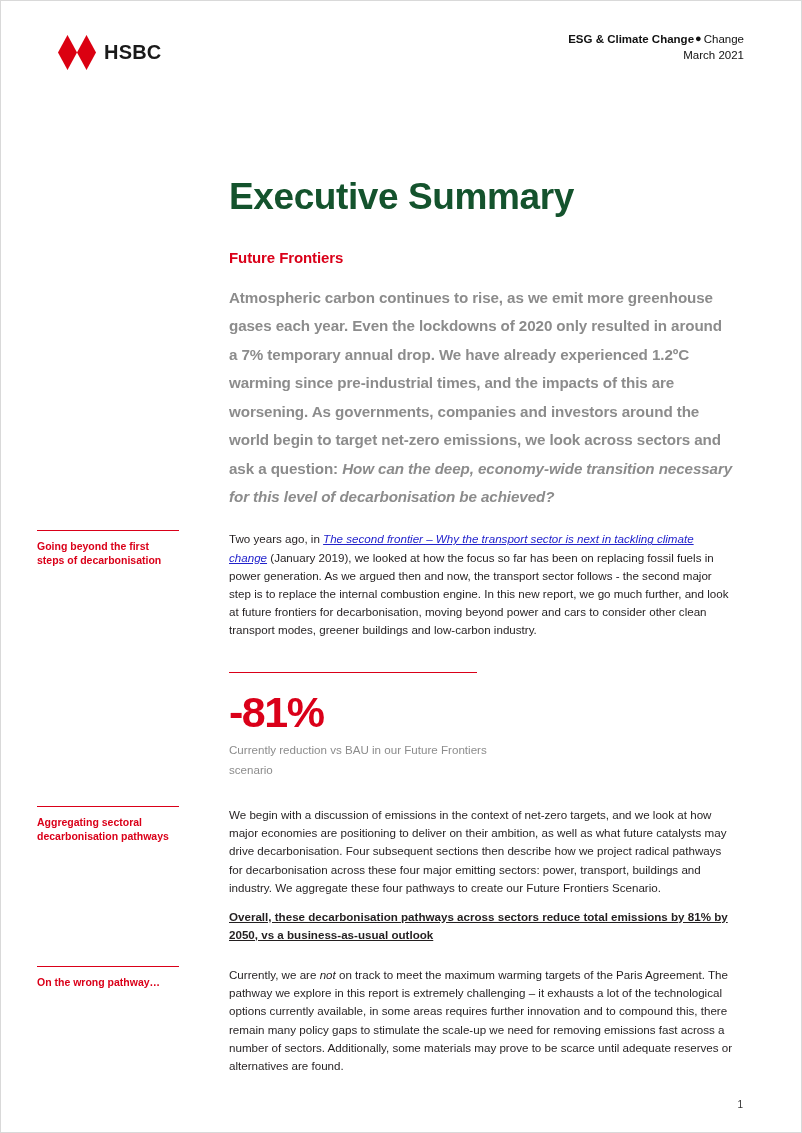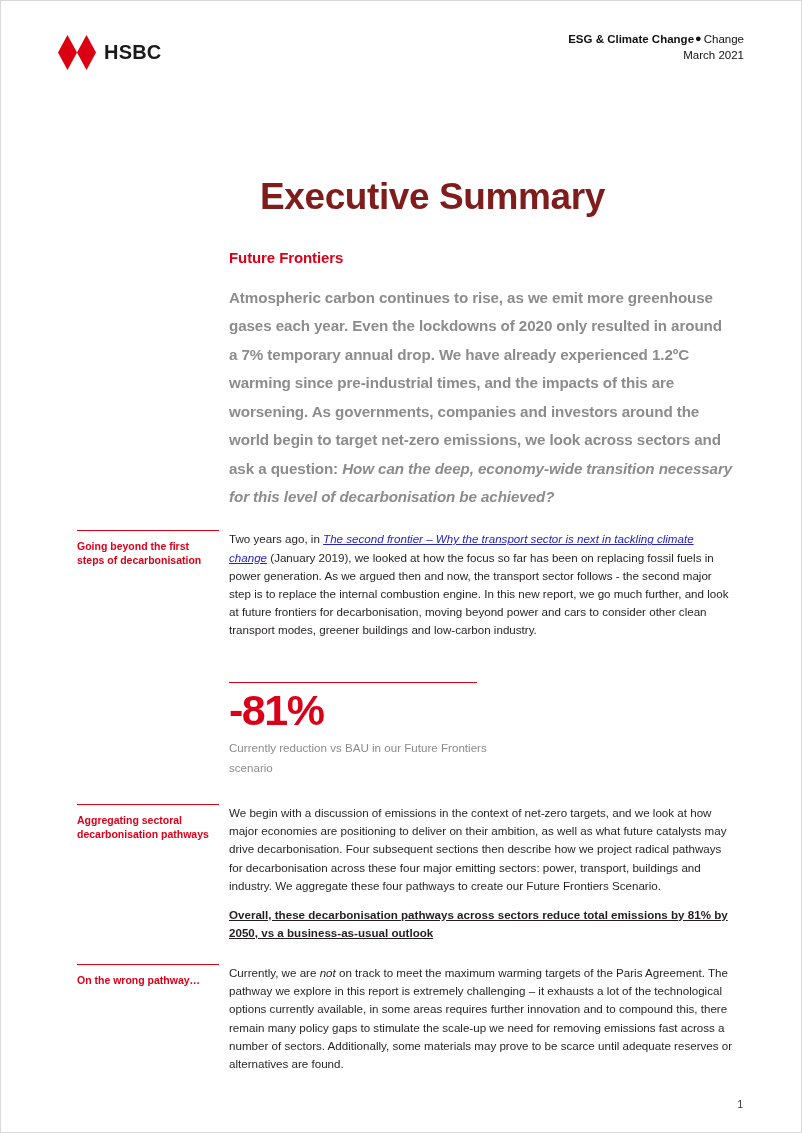--- a/index.html
+++ b/index.html
@@ -72,44 +72,43 @@
     margin-top: 1px;
   }
 
   
   .title {
     position: absolute;
     left: 228px;
     top: 152px;
     font-size: 37px;
     font-weight: bold;
-    color: #7f1d1d;
+    color: #14532d;
     letter-spacing: -0.4px;
     line-height: 1.05;
-    margin-left: 31px;
   }
 
   
   .content {
     position: absolute;
     left: 0;
     top: 248px;
     width: 686px;
   }
   .row {
     position: relative;
     display: flex;
     align-items: flex-start;
   }
   .gutter {
     width: 228px;
     flex: 0 0 228px;
     position: relative;
     box-sizing: border-box;
-    padding-left: 76px;
+    padding-left: 36px;
     padding-right: 30px;
   }
   .body-col {
     width: 520px;
     flex: 0 0 520px;
     box-sizing: border-box;
     padding-right: 16px;
   }
 
   
@@ -158,22 +157,21 @@
   .bold-underline {
     font-weight: bold;
     text-decoration: underline;
     color: #000000;
   }
 
   
   .stat-wrap {
     border-top: 1.3px solid #da0019;
     width: 248px;
-    padding-top: 6px;
-    margin-top: 10px;
+    padding-top: 18px;
   }
   .stat-number {
     color: #da0019;
     font-size: 43px;
     font-weight: bold;
     line-height: 1.0;
     letter-spacing: -1.5px;
     margin: 0;
   }
   .stat-caption {

